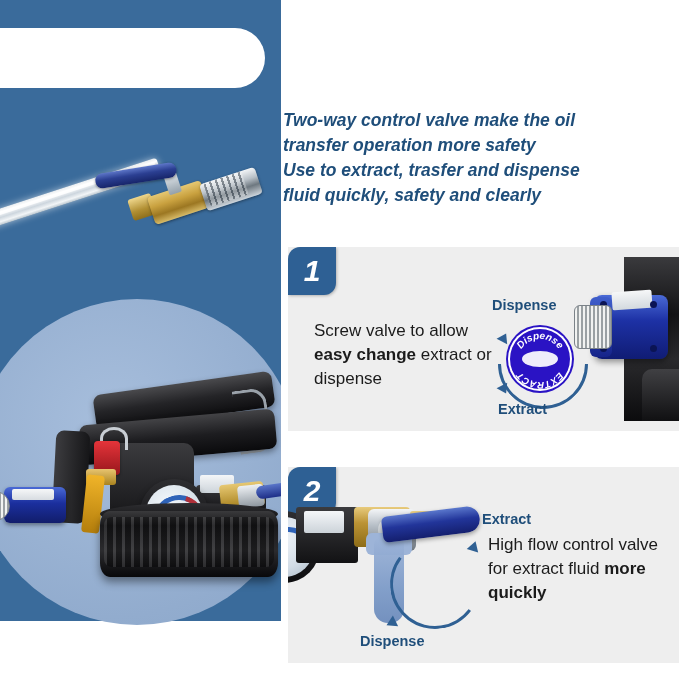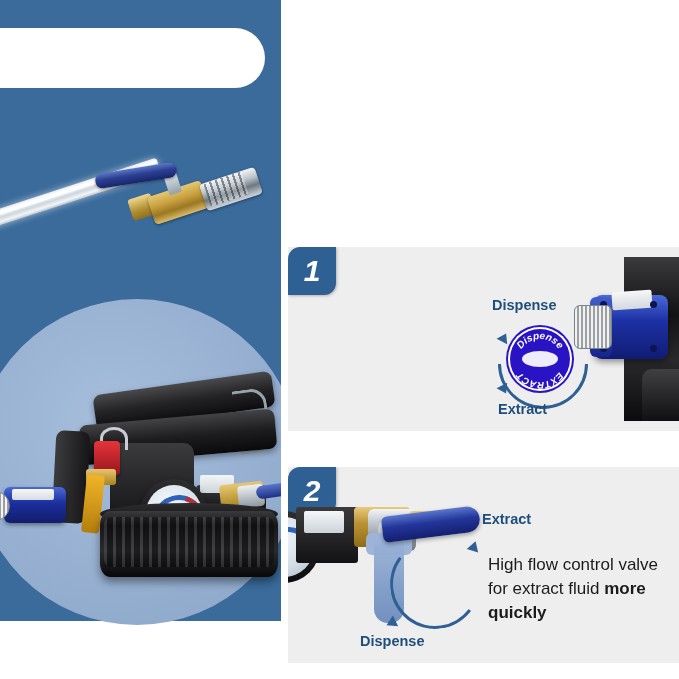--- a/index.html
+++ b/index.html
@@ -123,21 +123,21 @@
   .card-2{left:288px;top:467px;width:391px;height:196px;}
 
   .badge{position:absolute;left:0;top:0;width:48px;height:48px;background:#2e6094;
         border-radius:12px 0 12px 0;color:#ffffff;font-size:30px;font-weight:bold;font-style:italic;
         display:flex;align-items:center;justify-content:center;
         box-shadow:1px 1px 3px rgba(0,0,0,.25);}
 
   .step-text{position:absolute;font-size:17px;line-height:24px;color:#1b1b1b;}
   .step-text b{font-weight:bold;}
   .s1-text{left:26px;top:72px;width:180px;}
-  .s2-text{left:200px;top:86px;width:180px;}
+  .s2-text{left:200px;top:66px;width:180px;}
 
   .dir-label{position:absolute;font-size:14.5px;font-weight:bold;color:#1f4e7a;white-space:nowrap;}
 
   
   .emblem-wrap{position:absolute;left:196px;top:50px;width:104px;height:120px;}
   .emblem{position:absolute;left:26px;top:32px;width:60px;height:60px;border-radius:50%;
         background:#2a13c4;box-shadow:0 0 0 2px #ffffff,0 0 0 4px #2a13c4;}
   .emblem-lens{position:absolute;left:38px;top:54px;width:36px;height:16px;border-radius:50%;
         background:#ffffff;opacity:.92;}
   .emblem-txt{position:absolute;width:60px;height:60px;left:26px;top:32px;}
@@ -220,20 +220,26 @@
       <div class="brass"></div>
       <div class="chrome"></div>
       <div class="chrome-rings"></div>
       <div class="lever-stem"></div>
       <div class="lever"></div>
     </div>
   </div>
 
   <div class="title-pill"></div>
 
+  <div class="subtitle">
+    <div>Two-way control valve make the oil</div>
+    <div>transfer operation more safety</div>
+    <div>Use to extract, trasfer and dispense</div>
+    <div>fluid quickly, safety and clearly</div>
+  </div>
 
   <div class="product-panel">
     <div class="prod-bg"></div>
     <div class="prod-circle2"></div>
 
     <div class="pump">
       <div class="handle-top"></div>
       <div class="wire"></div>
       <div class="handle-low"></div>
       <div class="handle-leg"></div>
@@ -258,20 +264,23 @@
       <div class="cap-ribs"></div>
       <div class="side-valve"></div>
       <div class="side-label"></div>
       <div class="side-knob"></div>
     </div>
   </div>
 
   <div class="card card-1">
     <div class="badge">1</div>
 
+    <div class="step-text s1-text">
+      <span>Screw valve to allow </span><b>easy change</b><span> extract or dispense</span>
+    </div>
 
     <div class="emblem-wrap">
       <div class="dir-label" style="left:8px;top:0;">Dispense</div>
       <div class="arc-arrow"></div>
       <div class="arrow-head-t"></div>
       <div class="arrow-head-b"></div>
       <div class="emblem"></div>
       <div class="emblem-lens"></div>
       <svg class="emblem-txt" viewBox="0 0 60 60">
         <defs>

